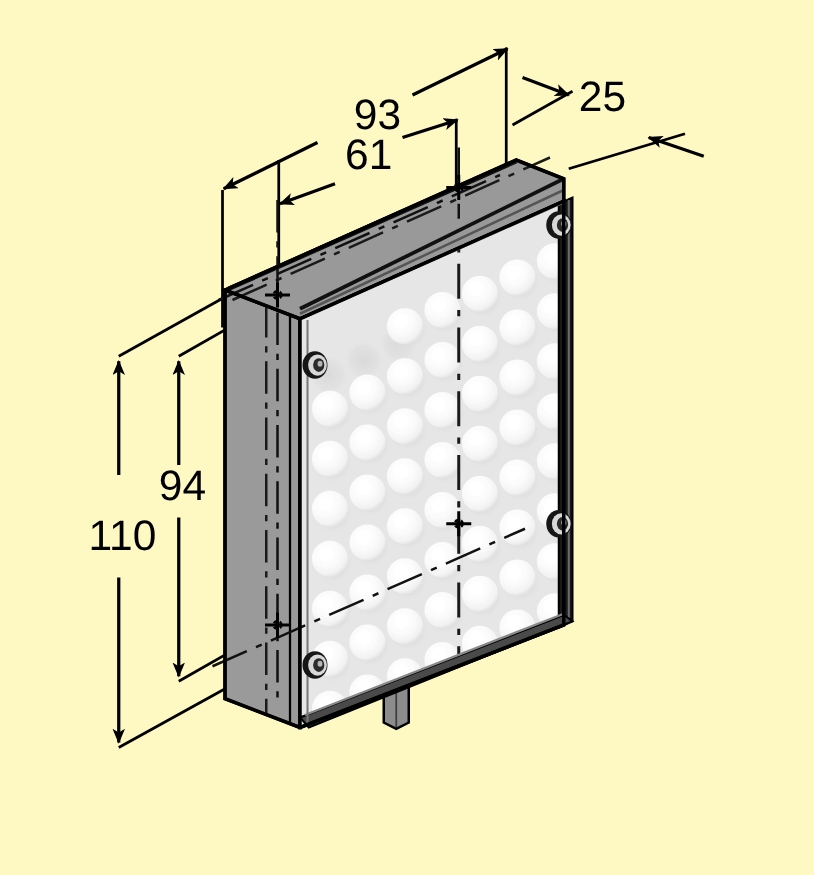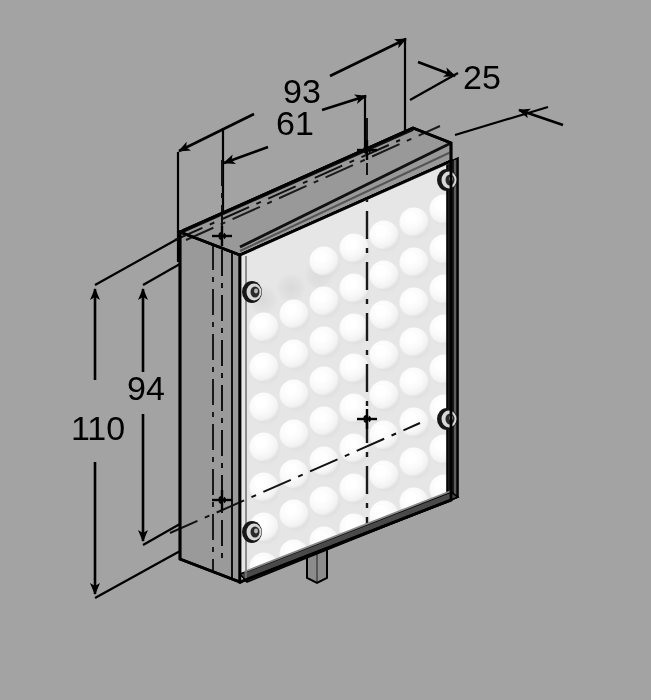--- a/index.html
+++ b/index.html
@@ -11,21 +11,21 @@
   body {
     width: 651px;
     height: 700px;
     overflow: hidden;
     font-family: "Liberation Sans", sans-serif;
   }
   #drawing-root {
     position: relative;
     width: 651px;
     height: 700px;
-    background: #a3a3a3;
+    background: #fef9c3;
   }
   #drawing-svg {
     position: absolute;
     top: 0;
     left: 0;
     width: 651px;
     height: 700px;
     display: block;
   }
   .dim-text {

